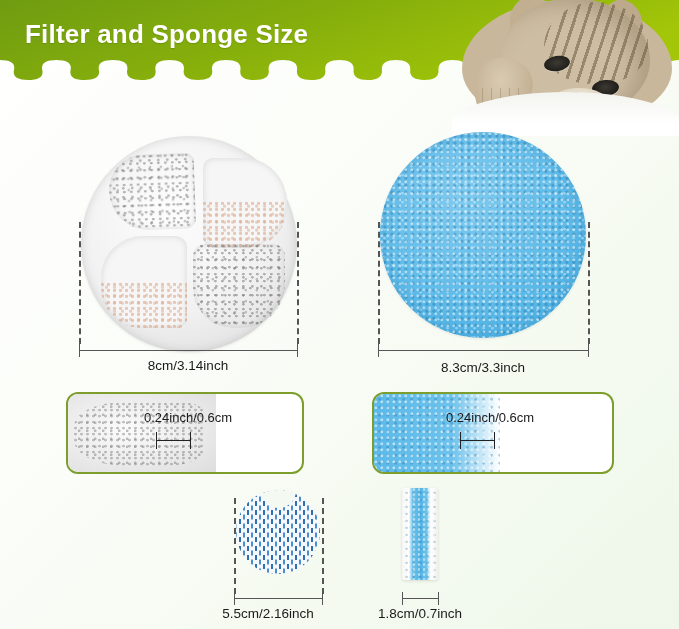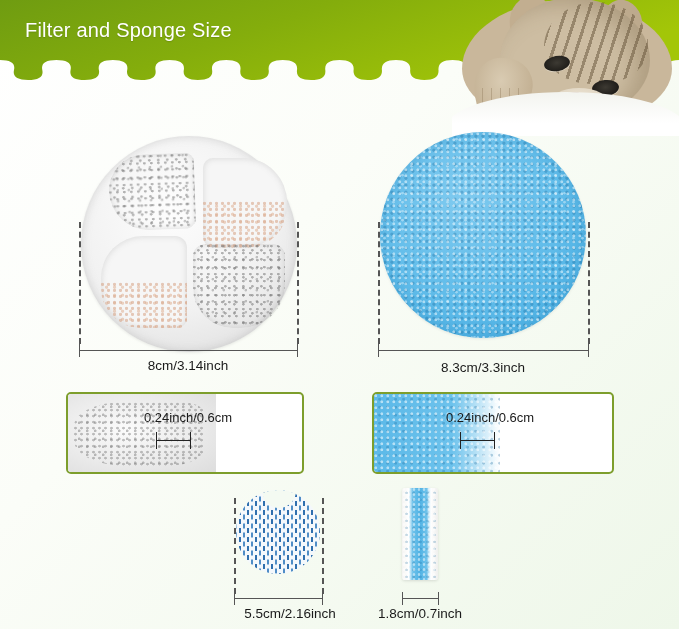--- a/index.html
+++ b/index.html
@@ -17,21 +17,21 @@
   
   .header{
     position:absolute;left:0;top:0;width:679px;height:92px;
     overflow:hidden;
   }
   .header-fill{
     position:absolute;left:0;top:0;width:679px;height:92px;
   }
   .header-title{
     position:absolute;left:25px;top:19px;
-    font-size:20px;font-weight:normal;color:#ffffff;
+    font-size:26px;font-weight:bold;color:#ffffff;
     letter-spacing:.2px;
     text-shadow:0 1px 1px rgba(60,80,10,.25);
     white-space:nowrap;
   }
 
   
   .cat-wrap{
     position:absolute;left:452px;top:-4px;width:227px;height:140px;
     overflow:hidden;
   }
@@ -160,21 +160,21 @@
   .dim-v{position:absolute;width:0;border-left:2px dashed #555;}
   .dim-h{position:absolute;height:0;border-top:1.5px solid #555;}
   .dim-tick{position:absolute;width:0;border-left:1.5px solid #555;}
   .dim-label{
     position:absolute;font-size:13.5px;color:#1a1a1a;
     white-space:nowrap;text-align:center;
   }
 
   
   .callout{
-    position:absolute;border:2px solid #7d9e2c;border-radius:5px;
+    position:absolute;border:2px solid #7d9e2c;border-radius:12px;
     background:#ffffff;overflow:hidden;
   }
   .callout-img{position:absolute;left:0;top:0;bottom:0;}
   .thk-label{
     position:absolute;font-size:13px;color:#1a1a1a;white-space:nowrap;
   }
   .thk-bar{position:absolute;height:0;border-top:1.5px solid #222;}
   .thk-end{position:absolute;width:0;border-left:1.5px solid #222;}
 
   
@@ -325,21 +325,21 @@
     <div class="honey">
       <div class="honey-tex"></div>
       <div class="honey-notch"></div>
     </div>
 
     <div class="dim-v" style="left:234px;top:406px;height:96px;"></div>
     <div class="dim-v" style="left:322px;top:406px;height:96px;"></div>
     <div class="dim-h" style="left:234px;top:506px;width:88px;"></div>
     <div class="dim-tick" style="left:234px;top:500px;height:13px;"></div>
     <div class="dim-tick" style="left:322px;top:500px;height:13px;"></div>
-    <div class="dim-label" style="left:226px;top:514px;width:128px;">5.5cm/2.16inch</div>
+    <div class="dim-label" style="left:204px;top:514px;width:128px;">5.5cm/2.16inch</div>
 
     <div class="strip">
       <div class="strip-tex"></div>
     </div>
 
     <div class="dim-h" style="left:402px;top:506px;width:36px;"></div>
     <div class="dim-tick" style="left:402px;top:500px;height:13px;"></div>
     <div class="dim-tick" style="left:438px;top:500px;height:13px;"></div>
     <div class="dim-label" style="left:364px;top:514px;width:112px;">1.8cm/0.7inch</div>
 

